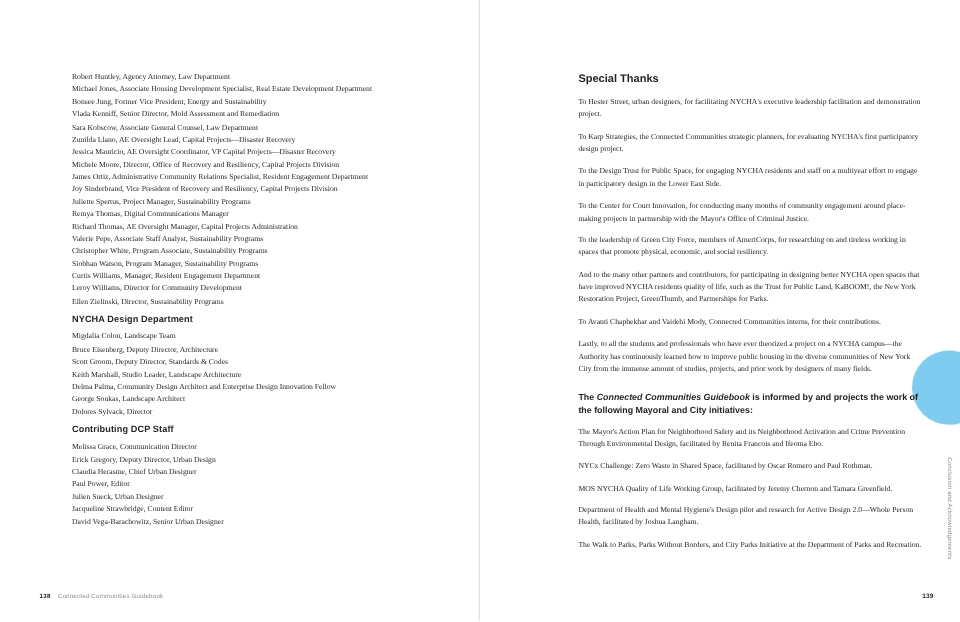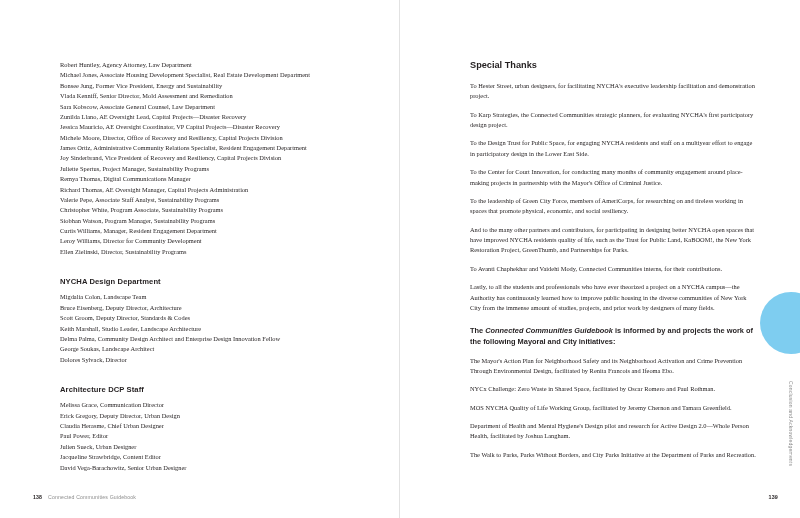--- a/index.html
+++ b/index.html
@@ -43,32 +43,32 @@
     height: 62px;
     border-radius: 50%;
     background: #7ecdf0;
   }
 
   .col {
     position: absolute;
     top: 60px;
   }
   .col-left  { left: 60px;  width: 300px; }
-  .col-right { left: 70px;  width: 288px; }
+  .col-right { left: 82px;  width: 288px; }
 
   .section-head {
     font-family: "Liberation Sans", sans-serif;
     font-weight: bold;
     font-size: 7.6px;
     line-height: 1.35;
     letter-spacing: 0.1px;
     margin: 0 0 5px 0;
     color: #231f20;
   }
-  .head-spaced { margin-top: 20px; }
+  .head-spaced { margin-top: 4px; }
 
   .credit-list {
     list-style: none;
     margin: 0;
     padding: 0;
   }
   .credit-list li {
     font-size: 6.4px;
     line-height: 1.62;
     margin: 0;
@@ -177,21 +177,21 @@
       <ul class="credit-list">
         <li>Migdalia Colon, Landscape Team</li>
         <li>Bruce Eisenberg, Deputy Director, Architecture</li>
         <li>Scott Groom, Deputy Director, Standards &amp; Codes</li>
         <li>Keith Marshall, Studio Leader, Landscape Architecture</li>
         <li>Delma Palma, Community Design Architect and Enterprise Design Innovation Fellow</li>
         <li>George Soukas, Landscape Architect</li>
         <li>Dolores Sylvack, Director</li>
       </ul>
 
-      <h2 class="section-head head-spaced">Architecture DCP Staff</h2>
+      <h2 class="section-head head-spaced">Contributing DCP Staff</h2>
       <ul class="credit-list">
         <li>Melissa Grace, Communication Director</li>
         <li>Erick Gregory, Deputy Director, Urban Design</li>
         <li>Claudia Herasme, Chief Urban Designer</li>
         <li>Paul Power, Editor</li>
         <li>Julien Sueck, Urban Designer</li>
         <li>Jacqueline Strawbridge, Content Editor</li>
         <li>David Vega-Barachowitz, Senior Urban Designer</li>
       </ul>
 

